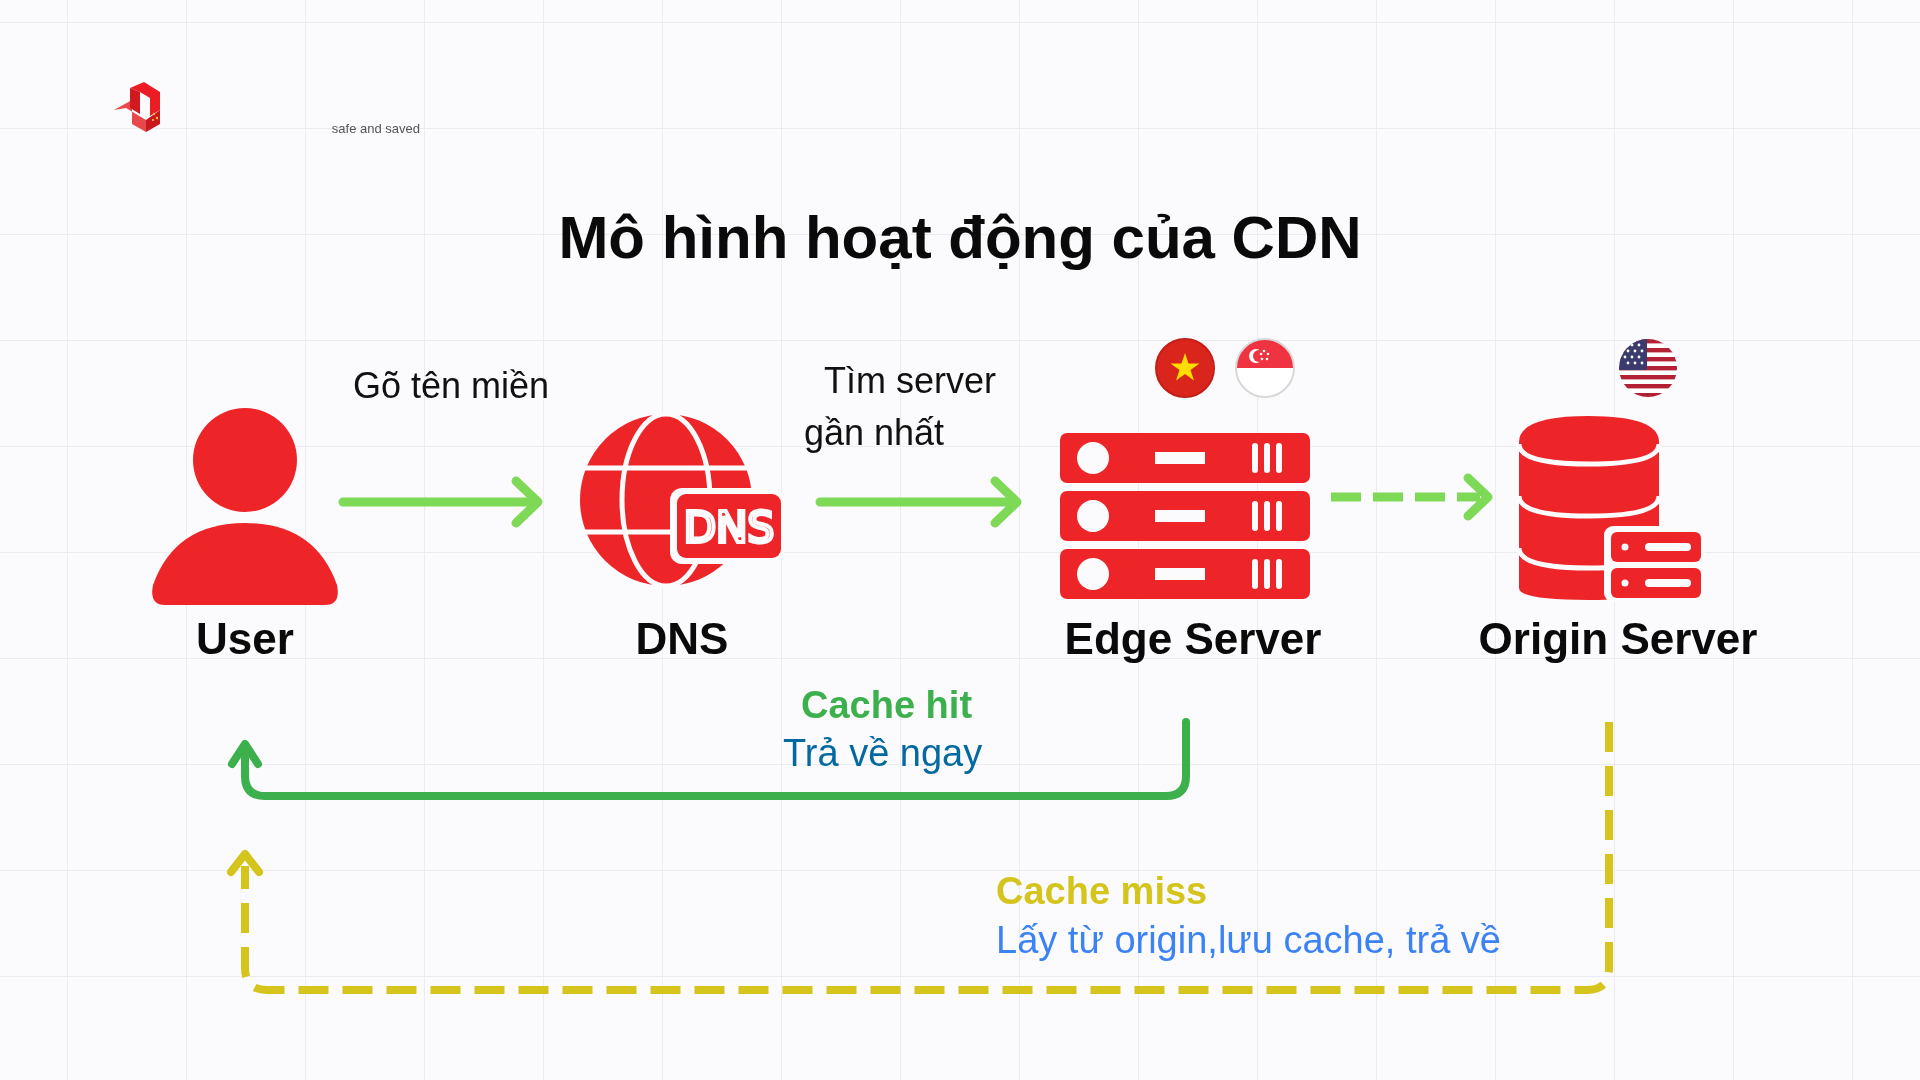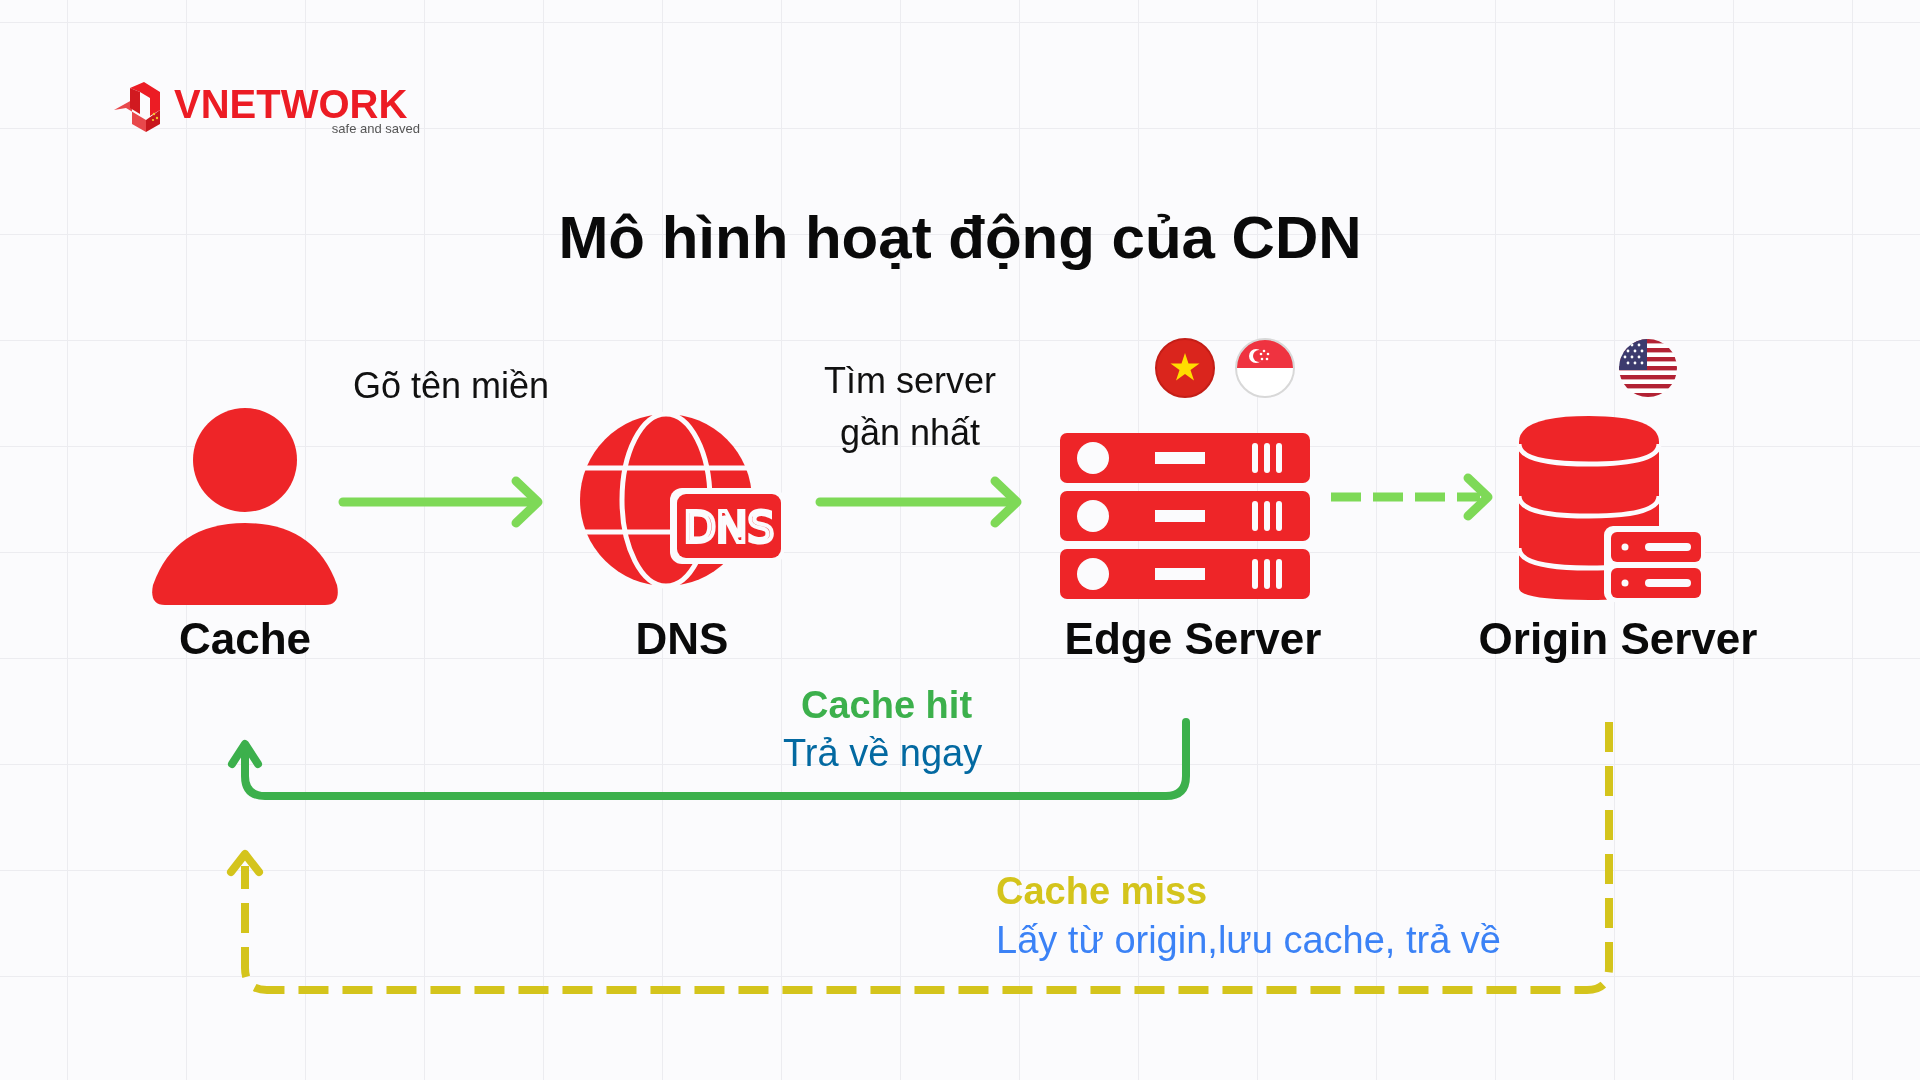--- a/index.html
+++ b/index.html
@@ -45,21 +45,20 @@
 <div class="abs logo">
   <svg width="60" height="56" viewBox="0 0 60 56" style="position:absolute;left:0;top:0;">
     <path d="M4 30 L22 20 L22 44 L36 52 L36 40 L16 28 Z" fill="#e8484b"></path>
     <path d="M20 8 L34 2 L50 12 L50 30 L40 36 L40 18 L30 12 Z" fill="#ec1c24"></path>
     <path d="M20 8 L30 12 L30 34 L20 28 Z" fill="#d11a20"></path>
     <path d="M36 40 L50 30 L50 44 L36 52 Z" fill="#c8171d"></path>
     <circle cx="44" cy="34" r="1.2" fill="#f5c431"></circle>
       <circle cx="47" cy="38" r="1.2" fill="#f5c431"></circle>
       <circle cx="43" cy="40" r="1.1" fill="#f5c431"></circle>
   </svg>
-  <span class="logo-word">VNETWORK</span>
   <span class="logo-tag">safe and saved</span>
 </div>
 
 <div class="abs title">Mô hình hoạt động của CDN</div>
 
 <svg class="layer" width="1920" height="1080">
 
   <g stroke="#7ed957" stroke-width="9" fill="none" stroke-linecap="round" stroke-linejoin="round">
     <line x1="343" y1="502" x2="537" y2="502"></line>
     <polyline points="516,481 538,502 516,523"></polyline>
@@ -83,39 +82,39 @@
   <g stroke="#d4c41c" stroke-width="8" fill="none" stroke-linejoin="round">
     <path d="M1609 722 L1609 968 Q1609 990 1587 990 L267 990 Q245 990 245 968 L245 866" stroke-dasharray="30,14"></path>
     <polyline points="231,872 245,854 259,872" stroke-linecap="round"></polyline>
   </g>
 </svg>
 
 <svg class="abs" style="left:145px;top:405px;" width="200" height="205" viewBox="0 0 200 205">
   <circle cx="100" cy="55" r="52" fill="#ee2528"></circle>
   <path d="M20 200 Q4 200 8 180 Q30 118 100 118 Q170 118 192 180 Q196 200 180 200 Z" fill="#ee2528"></path>
 </svg>
-<div class="node-label" style="left:245px;">Cache</div>
+<div class="node-label" style="left:245px;">User</div>
 
 <div class="step-label" style="left:451px;top:360px;">Gõ tên miền</div>
 
 <svg class="abs" style="left:578px;top:410px;" width="210" height="180" viewBox="0 0 210 180">
   <circle cx="88" cy="90" r="86" fill="#ee2528"></circle>
   <g stroke="#fbfbfd" stroke-width="5" fill="none">
     <ellipse cx="88" cy="90" rx="44" ry="86"></ellipse>
     <line x1="6" y1="58" x2="170" y2="58"></line>
     <line x1="2" y1="122" x2="174" y2="122"></line>
   </g>
   <rect x="92" y="78" width="114" height="76" rx="12" fill="#fbfbfd"></rect>
   <rect x="99" y="84" width="104" height="64" rx="9" fill="#ee2528"></rect>
   <text x="151" y="132" text-anchor="middle" font-family="DejaVu Sans, sans-serif" font-size="42" font-weight="400" fill="none" stroke="#fbfbfd" stroke-width="4">DNS</text>
 </svg>
 <div class="node-label" style="left:682px;">DNS</div>
 
 <div class="step-label" style="left:910px;top:355px;">Tìm server</div>
-<div class="step-label" style="left:910px;top:407px;">gần nhất</div>
+<div class="step-label" style="left:874px;top:407px;">gần nhất</div>
 
 <svg class="abs" style="left:1154px;top:337px;" width="62" height="62" viewBox="0 0 62 62">
   <circle cx="31" cy="31" r="29" fill="#da251d" stroke="#c41e17" stroke-width="2"></circle>
   <polygon points="31,16 34.5,26.5 45.5,26.5 36.5,33 40,43.5 31,37 22,43.5 25.5,33 16.5,26.5 27.5,26.5" fill="#ffdd00"></polygon>
 </svg>
 <svg class="abs" style="left:1234px;top:337px;" width="62" height="62" viewBox="0 0 62 62">
   <defs>
       <clipPath id="sgc">
         <circle cx="31" cy="31" r="29"></circle>
       </clipPath>

